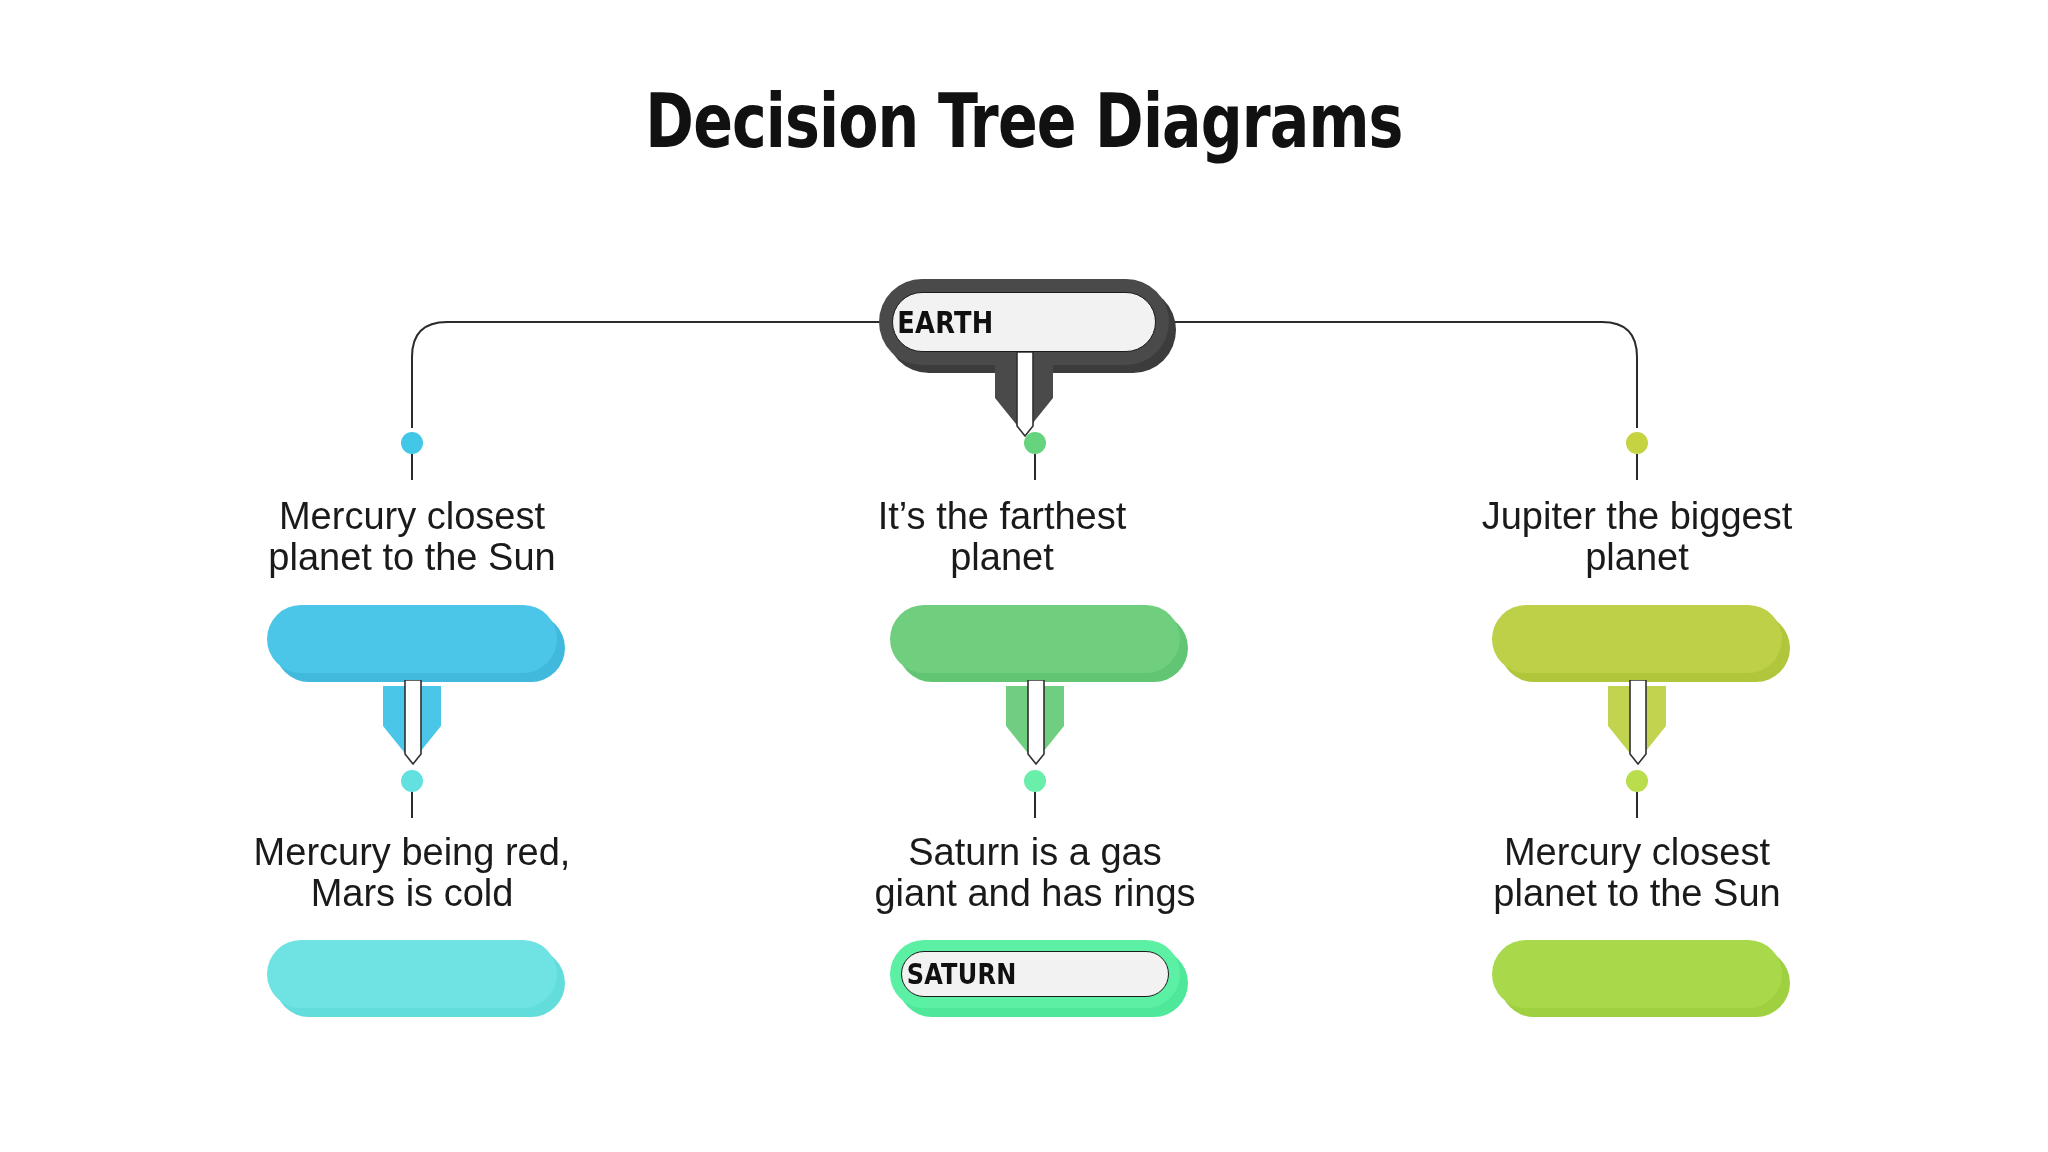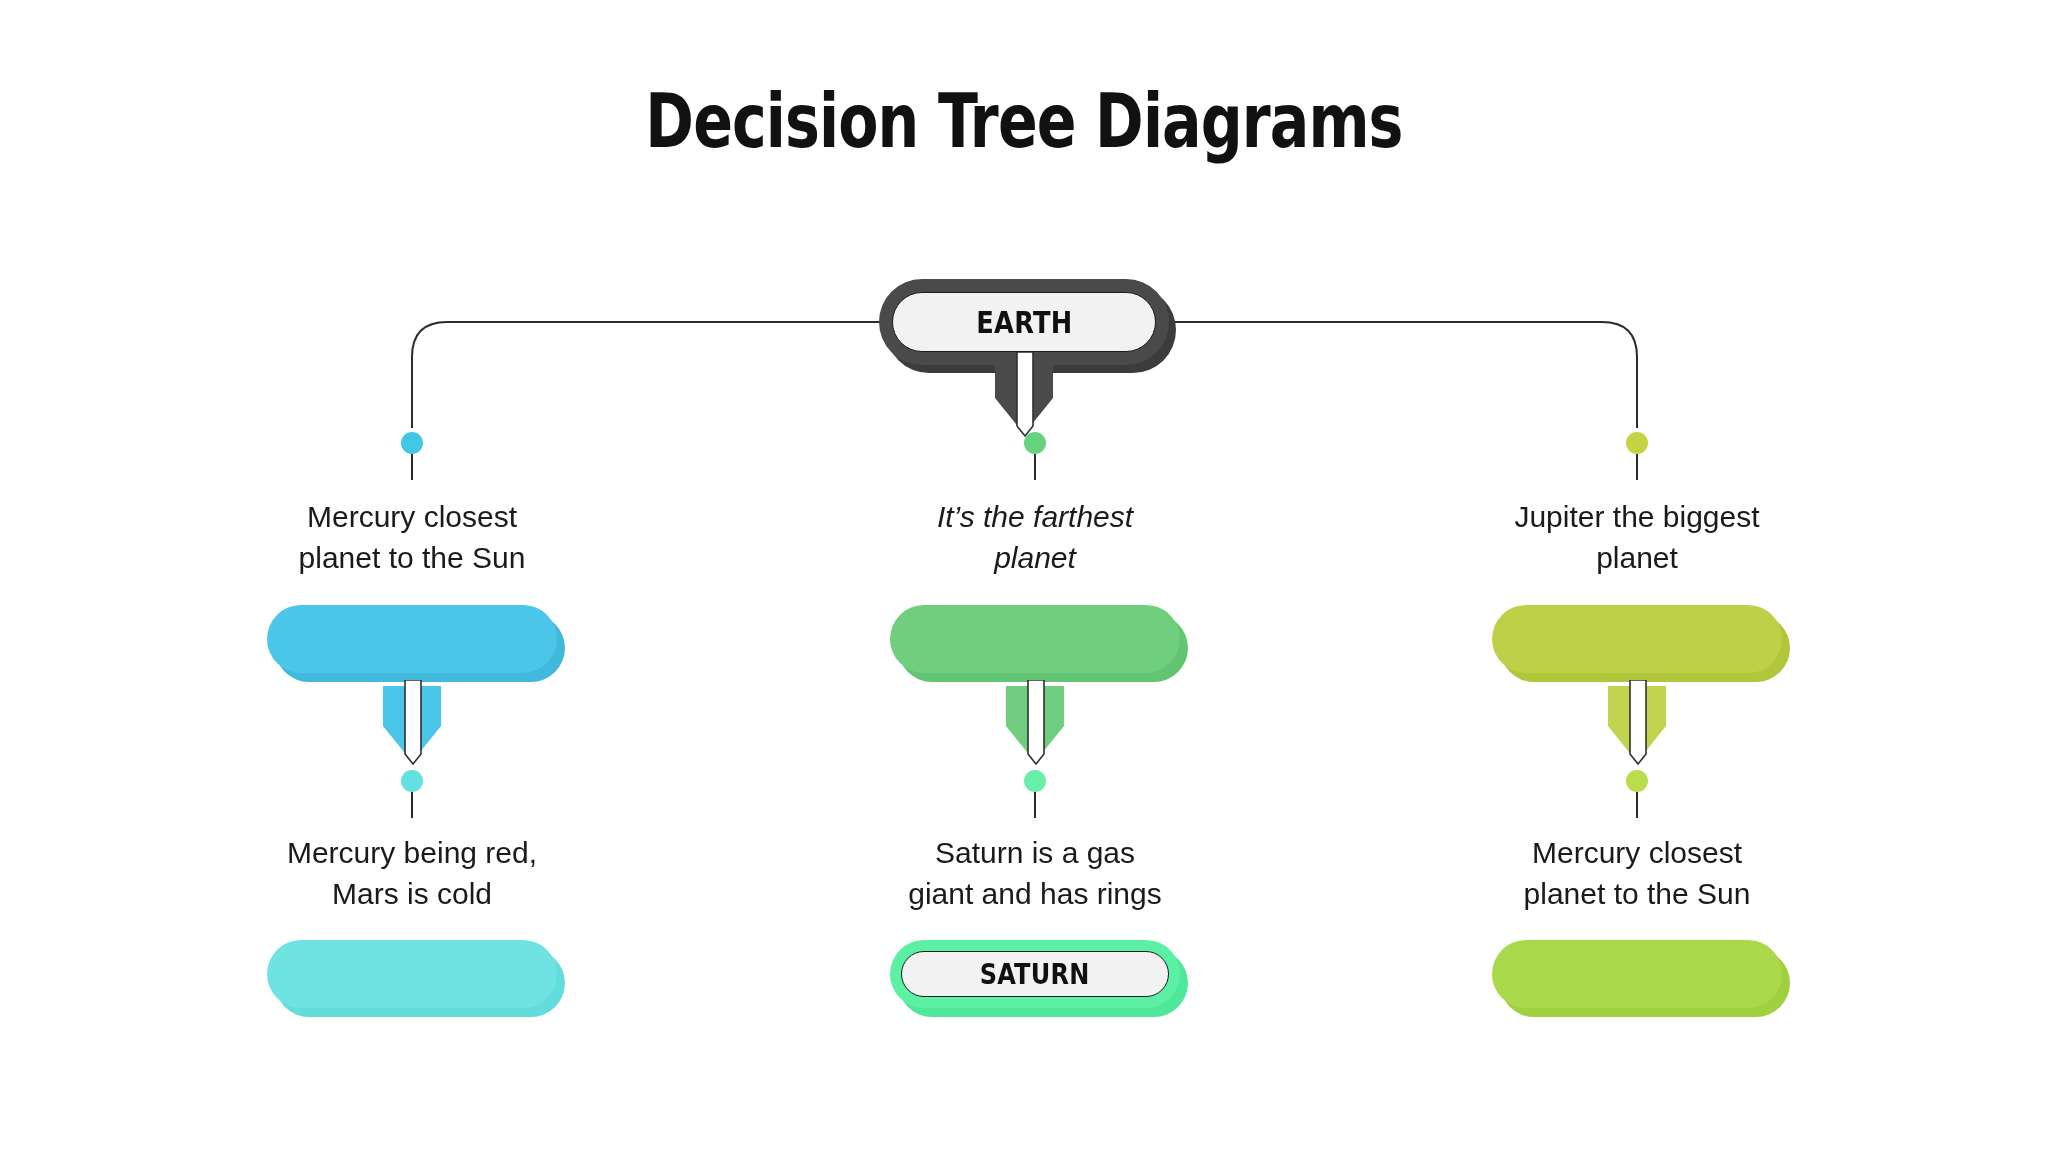--- a/index.html
+++ b/index.html
@@ -47,21 +47,21 @@
     border-radius:40px;
     z-index:0;
   }
   .node .inner{
     position:absolute;
     left:11px;top:11px;right:11px;bottom:11px;
     border-radius:30px;
     background:#f2f2f2;
     border:1.6px solid #1b1b1b;
     box-sizing:border-box;
-    display:flex;align-items:center;justify-content:center;
+    display:flex;align-items:center;justify-content:flex-start;
     z-index:3;
   }
   .node .label{
     font-family:"DejaVu Sans Condensed","Liberation Sans Narrow","Liberation Sans",sans-serif;
     font-weight:bold;
     font-size:29px;
     color:#101010;
     letter-spacing:0.3px;
     transform:scaleX(0.92);
     white-space:nowrap;
@@ -89,21 +89,21 @@
     background:#2a2a2a;
     z-index:3;
   }
 
   
   .desc{
     position:absolute;
     width:420px;
     text-align:center;
     font-family:"Liberation Sans",sans-serif;
-    font-size:30px;
+    font-size:38px;
     line-height:41px;
     color:#1a1a1a;
     white-space:pre-line;
   }
 </style>
 </head>
 <body style="background: rgb(255, 255, 255);">
 
 <div id="stage">
 
@@ -156,21 +156,21 @@
 
     <div class="node" style="left:267px;top:940px;">
       <div class="shadow" style="background:#63dcdc;"></div>
       <div class="ring" style="background:#6fe3e3;"></div>
     </div>
   </div>
       <div>
     <div class="dot" style="left:1024px;top:432px;background:#66d37e;"></div>
     <div class="stem" style="left:1034px;top:454px;"></div>
 
-    <div class="desc" style="left:825px;top:496px;font-style:italic;">It’s the farthest
+    <div class="desc" style="left:792px;top:496px;">It’s the farthest
 planet</div>
 
     <div class="node" style="left:890px;top:605px;">
       <div class="shadow" style="background:#62c573;"></div>
       <div class="ring" style="background:#70ce7f;"></div>
     </div>
 
     <div class="arrow" style="left:1000px;top:680px;">
       <svg viewBox="0 0 70 96" width="70" height="96">
         <path d="M 6 6 L 64 6 L 64 46 L 35 82 L 6 46 Z" fill="#6fce7f"></path>

